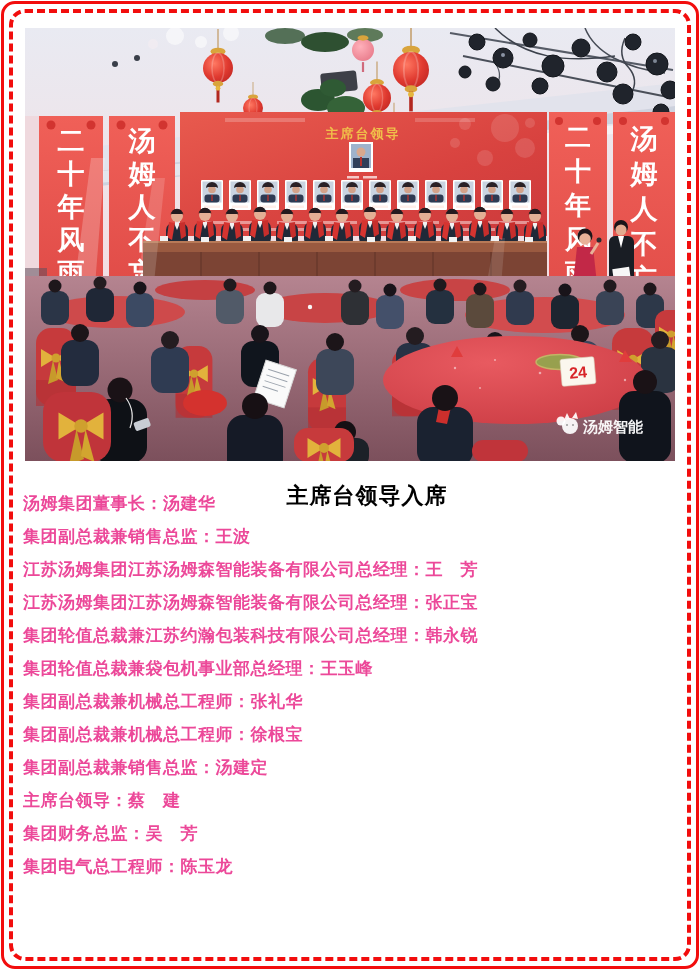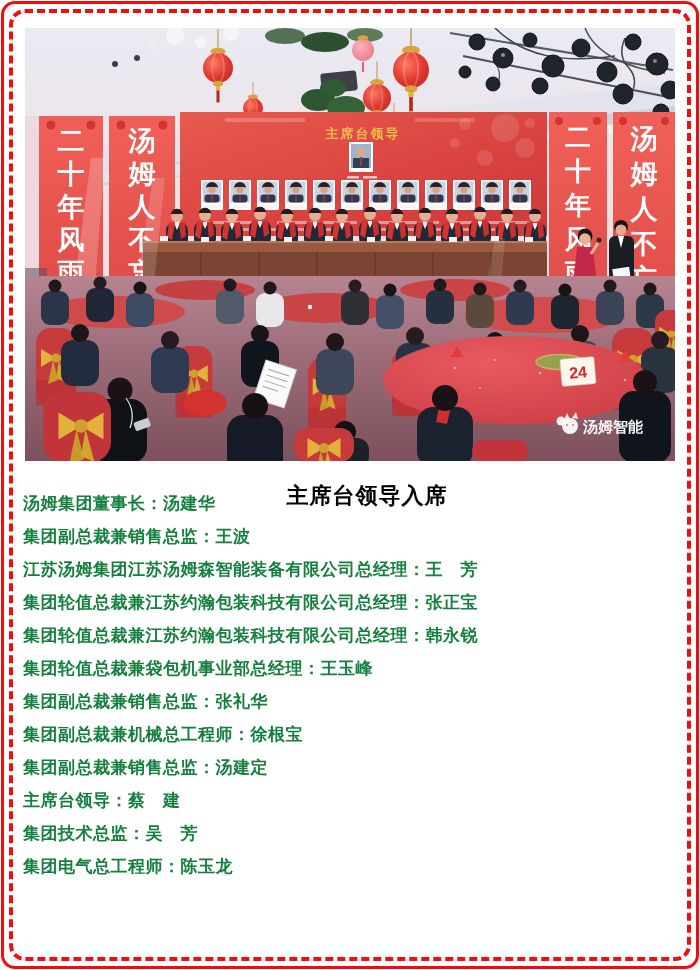--- a/index.html
+++ b/index.html
@@ -4,21 +4,21 @@
 <style>
   html,body{margin:0;padding:0;background:#ffffff;}
   body{width:700px;height:970px;font-family:"Liberation Sans",sans-serif;}
   .canvas{position:relative;width:700px;height:970px;background:#fff;overflow:hidden;}
   .border-solid{position:absolute;inset:1px;border:3px solid #f20d0d;border-radius:14px;pointer-events:none;z-index:5;}
   .border-dashed{position:absolute;inset:9px;border:4px dashed #f20d0d;border-radius:16px;z-index:5;}
   .photo{position:absolute;left:25px;top:28px;width:650px;height:433px;overflow:hidden;background:#ece7ee;}
   .photo svg{display:block;}
   .title{position:absolute;top:464px;left:0;width:700px;text-align:center;font-size:22px;font-weight:bold;color:#000;margin:17px;letter-spacing:1px;z-index:2;}
   .roster{position:absolute;left:23px;top:487px;width:655px;z-index:2;}
-  .roster-line{height:33px;line-height:33px;font-size:17px;font-weight:bold;color:#15803d;letter-spacing:.5px;white-space:nowrap;}
+  .roster-line{height:33px;line-height:33px;font-size:17px;font-weight:bold;color:#ec4899;letter-spacing:.5px;white-space:nowrap;}
   text{font-family:"Liberation Sans",sans-serif;}
 </style>
 </head>
 <body>
 
 <div class="canvas">
   <div class="border-dashed"></div>
 
   <div class="photo">
     <svg width="650" height="433" viewBox="0 0 650 433" xmlns="http://www.w3.org/2000/svg">
@@ -506,25 +506,25 @@
       </g>
     </svg>
   </div>
 
   <h1 class="title">主席台领导入席</h1>
 
   <div class="roster">
       <div class="roster-line">汤姆集团董事长：汤建华</div>
       <div class="roster-line">集团副总裁兼销售总监：王波</div>
       <div class="roster-line">江苏汤姆集团江苏汤姆森智能装备有限公司总经理：王　芳</div>
-      <div class="roster-line">集团轮值总裁兼江苏约瀚包装科技有限公司总经理：张正宝</div>
+      <div class="roster-line">江苏汤姆集团江苏汤姆森智能装备有限公司总经理：张正宝</div>
       <div class="roster-line">集团轮值总裁兼江苏约瀚包装科技有限公司总经理：韩永锐</div>
       <div class="roster-line">集团轮值总裁兼袋包机事业部总经理：王玉峰</div>
-      <div class="roster-line">集团副总裁兼销售总监：张礼华</div>
+      <div class="roster-line">集团副总裁兼机械总工程师：张礼华</div>
       <div class="roster-line">集团副总裁兼机械总工程师：徐根宝</div>
       <div class="roster-line">集团副总裁兼销售总监：汤建定</div>
       <div class="roster-line">主席台领导：蔡　建</div>
-      <div class="roster-line">集团技术总监：吴　芳</div>
+      <div class="roster-line">集团财务总监：吴　芳</div>
       <div class="roster-line">集团电气总工程师：陈玉龙</div>
     </div>
 
   <div class="border-solid"></div>
 </div>
 
 </body></html>

